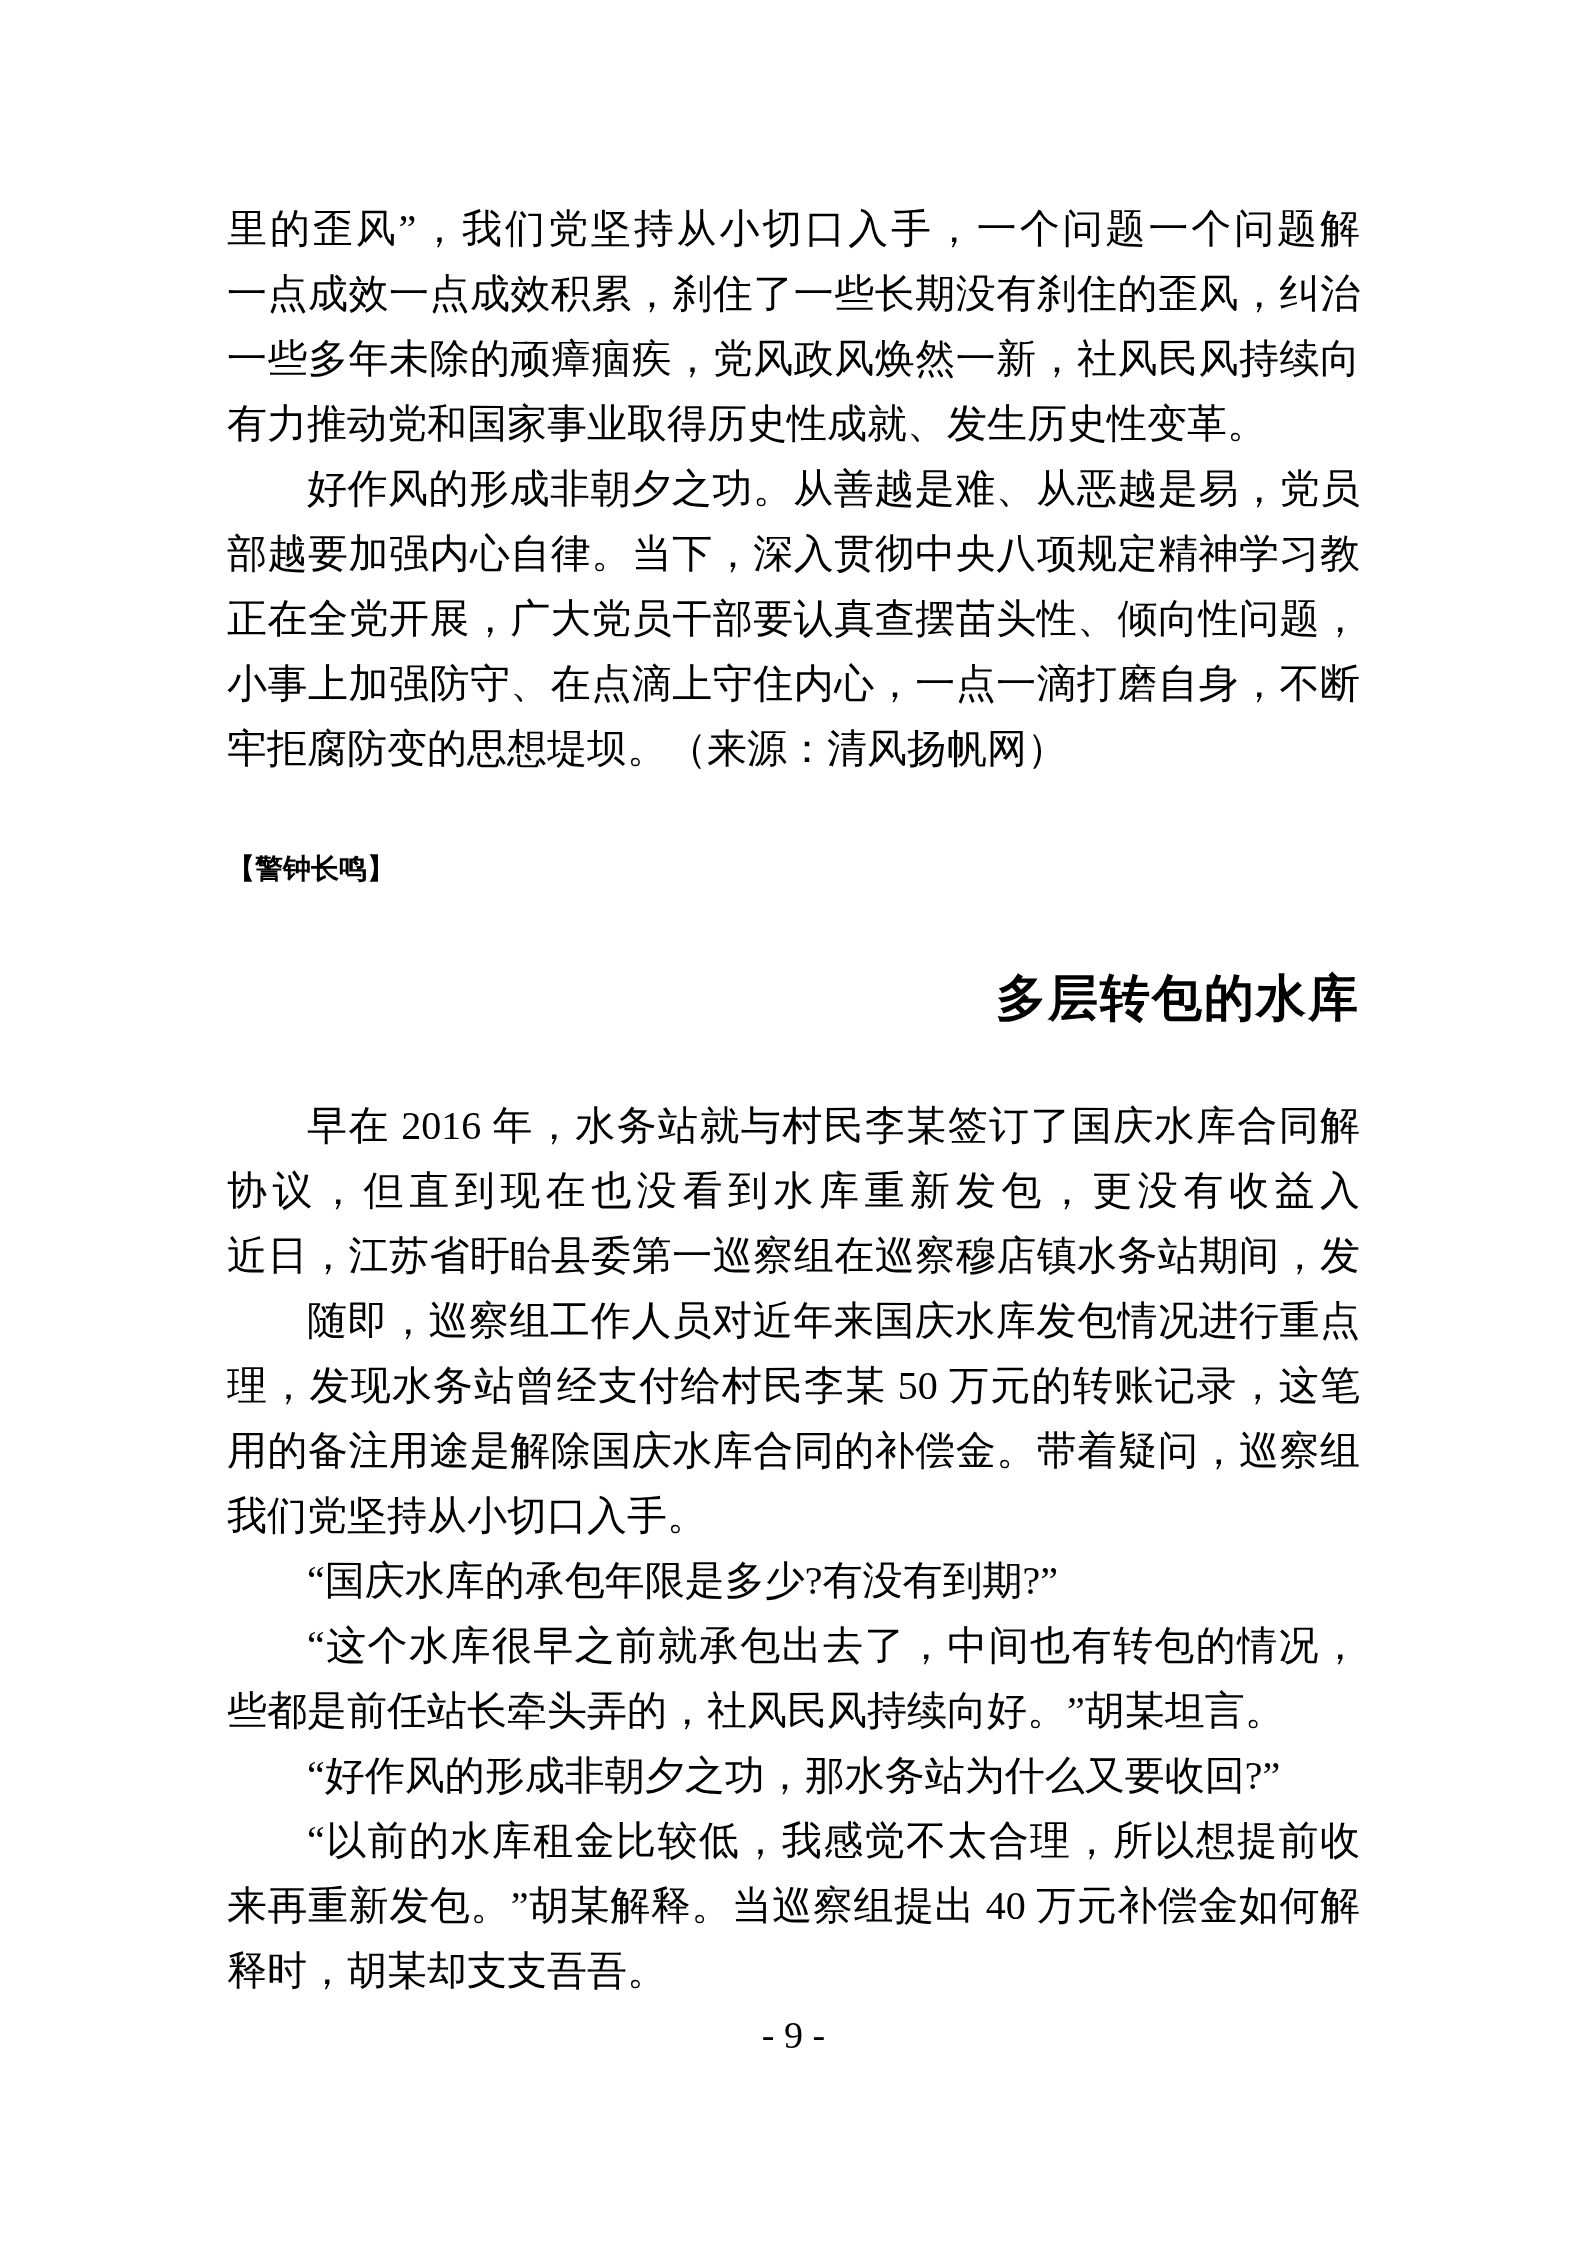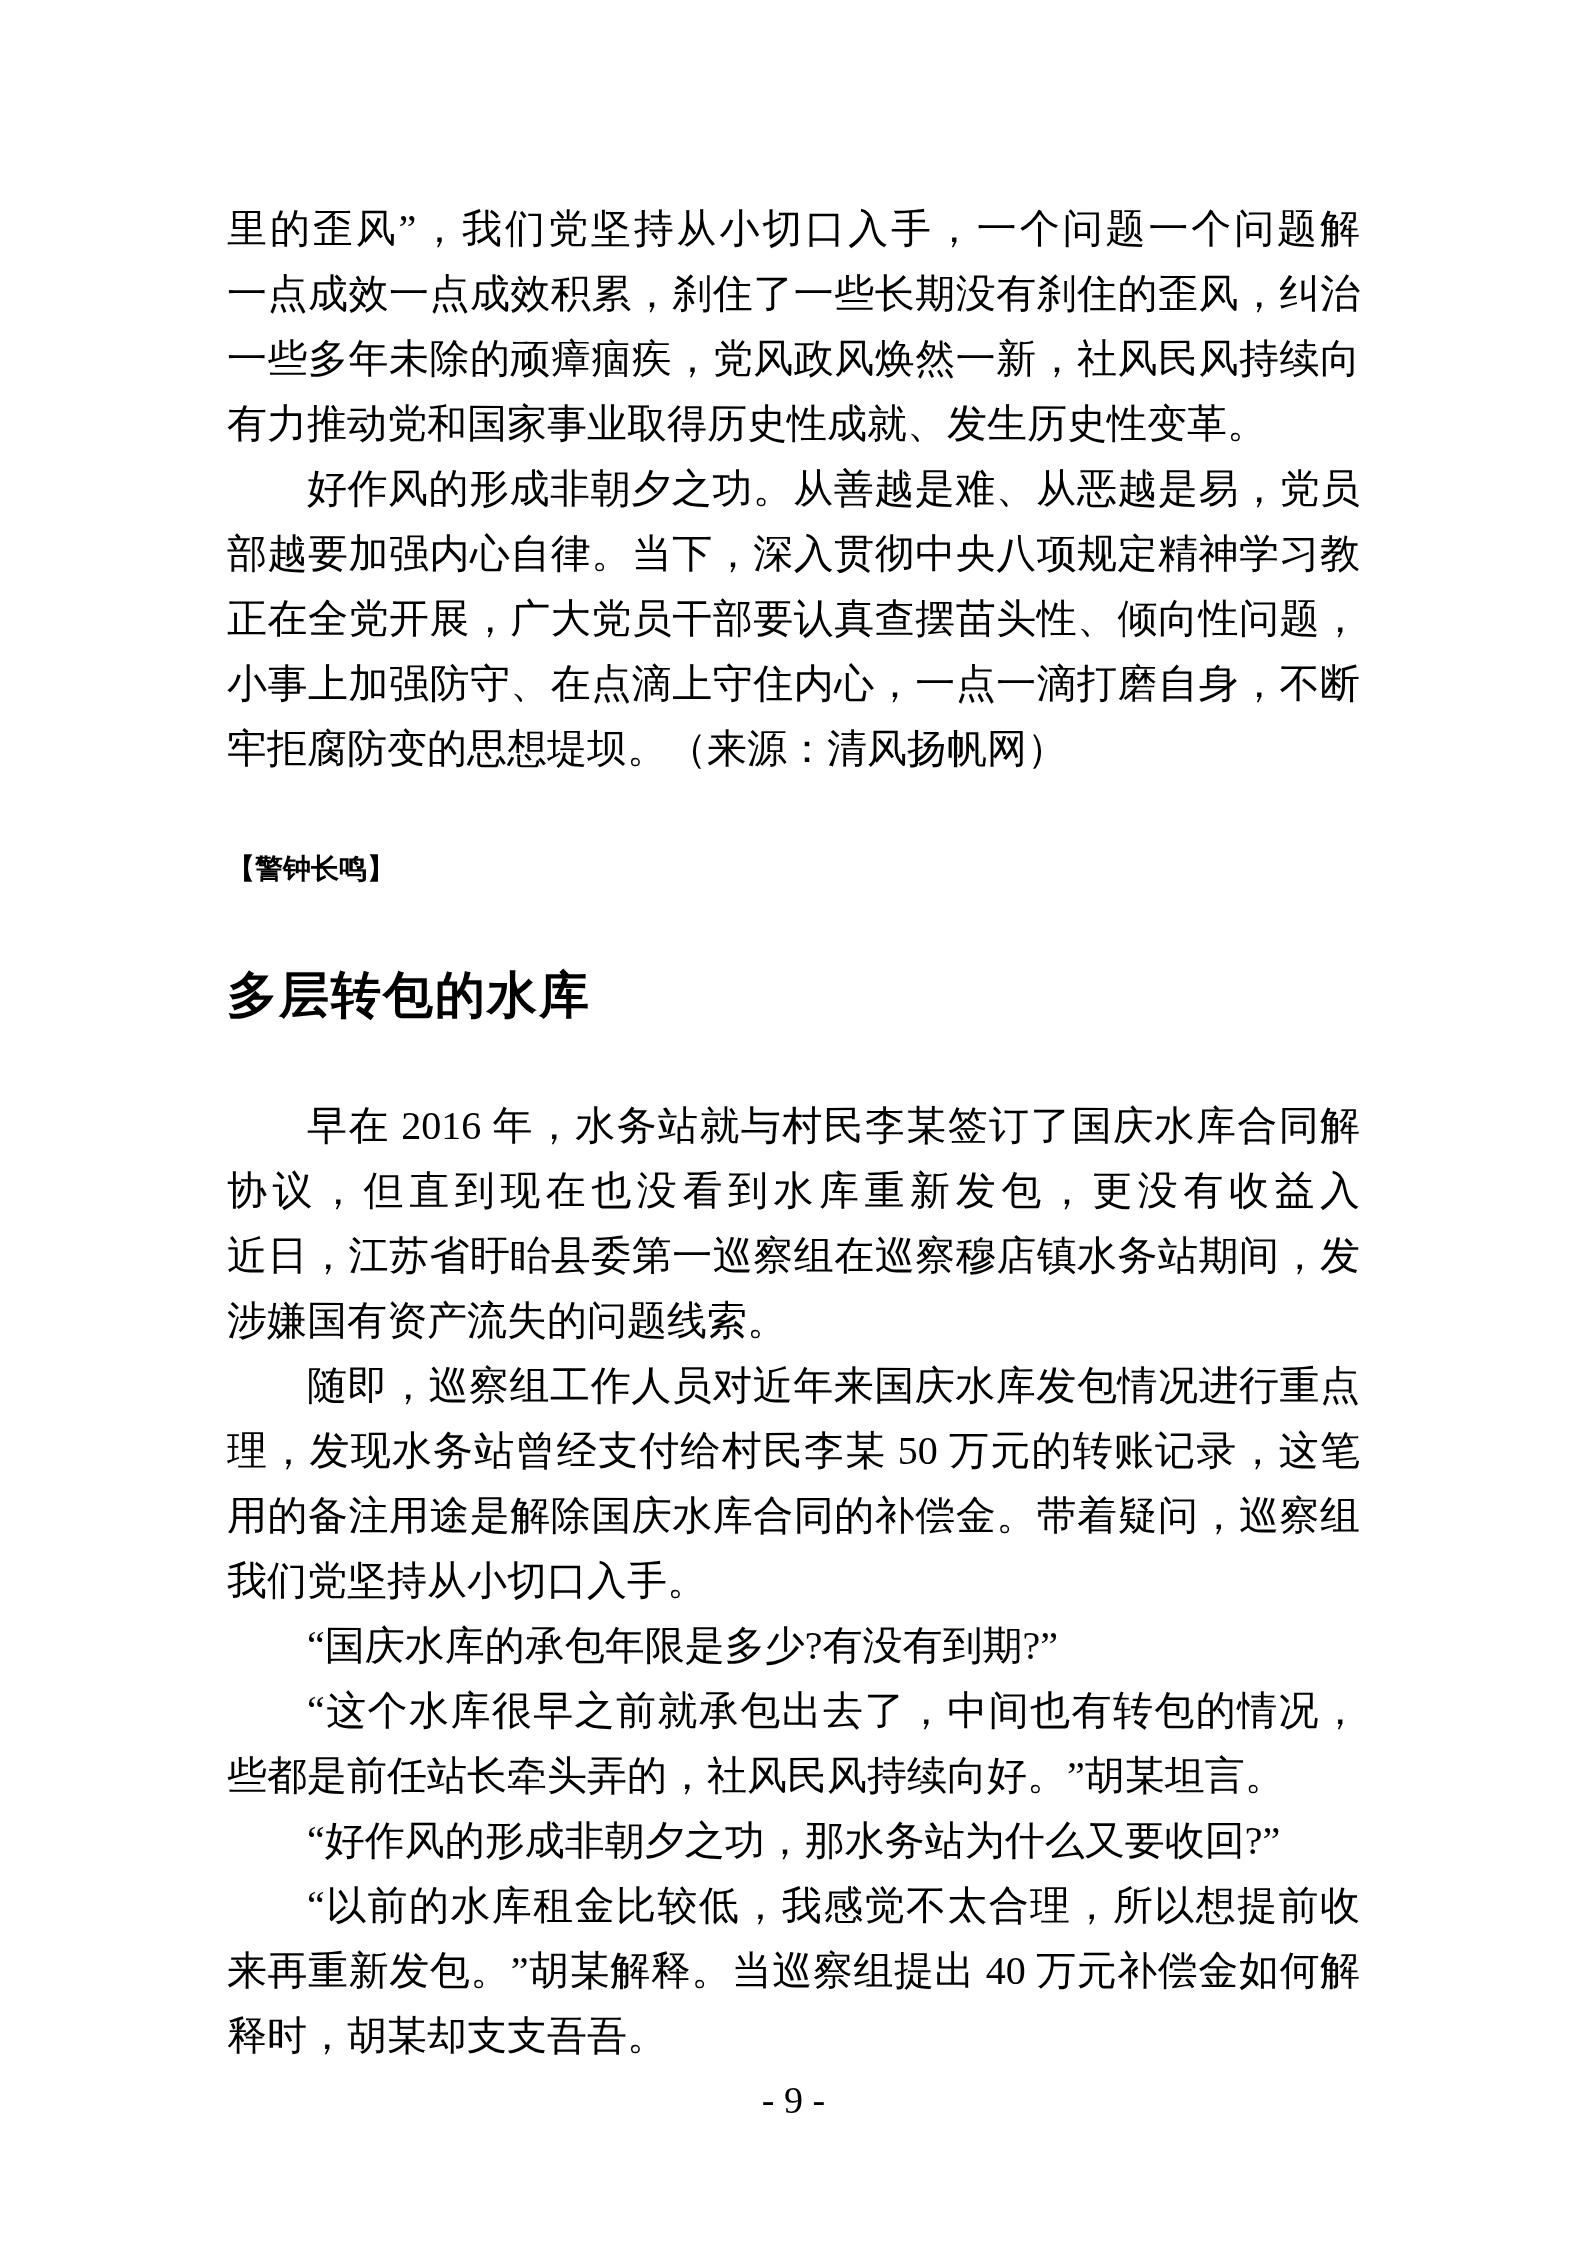--- a/index.html
+++ b/index.html
@@ -40,23 +40,22 @@
     line-height: 65px;
     height: 65px;
   }
   .article-title {
     margin-top: 60px;
     margin-bottom: 57px;
     font-size: 50px;
     font-weight: bold;
     line-height: 75px;
     height: 75px;
-    text-align: left;
+    text-align: right;
     letter-spacing: 2px;
-    font-family: Liberation Mono, monospace;
   }
   .footer-pageno {
     font-size: 38px;
     line-height: 65px;
     height: 65px;
     text-align: center;
   }
 </style>
 </head>
 <body>
@@ -79,21 +78,20 @@
   </div>
 
   <div class="section-header">【警钟长鸣】</div>
 
   <div class="article-title">多层转包的水库</div>
 
   <div>
     <div class="line j indent">早在 2016 年，水务站就与村民李某签订了国庆水库合同解除</div>
     <div class="line j">协议，但直到现在也没看到水库重新发包，更没有收益入账……”</div>
     <div class="line j">近日，江苏省盱眙县委第一巡察组在巡察穆店镇水务站期间，发现</div>
-    <div class="line">涉嫌国有资产流失的问题线索。</div>
   </div>
 
   <div>
     <div class="line j indent">随即，巡察组工作人员对近年来国庆水库发包情况进行重点梳</div>
     <div class="line j">理，发现水务站曾经支付给村民李某 50 万元的转账记录，这笔费</div>
     <div class="line j">用的备注用途是解除国庆水库合同的补偿金。带着疑问，巡察组找</div>
     <div class="line">我们党坚持从小切口入手。</div>
   </div>
 
   <div>

